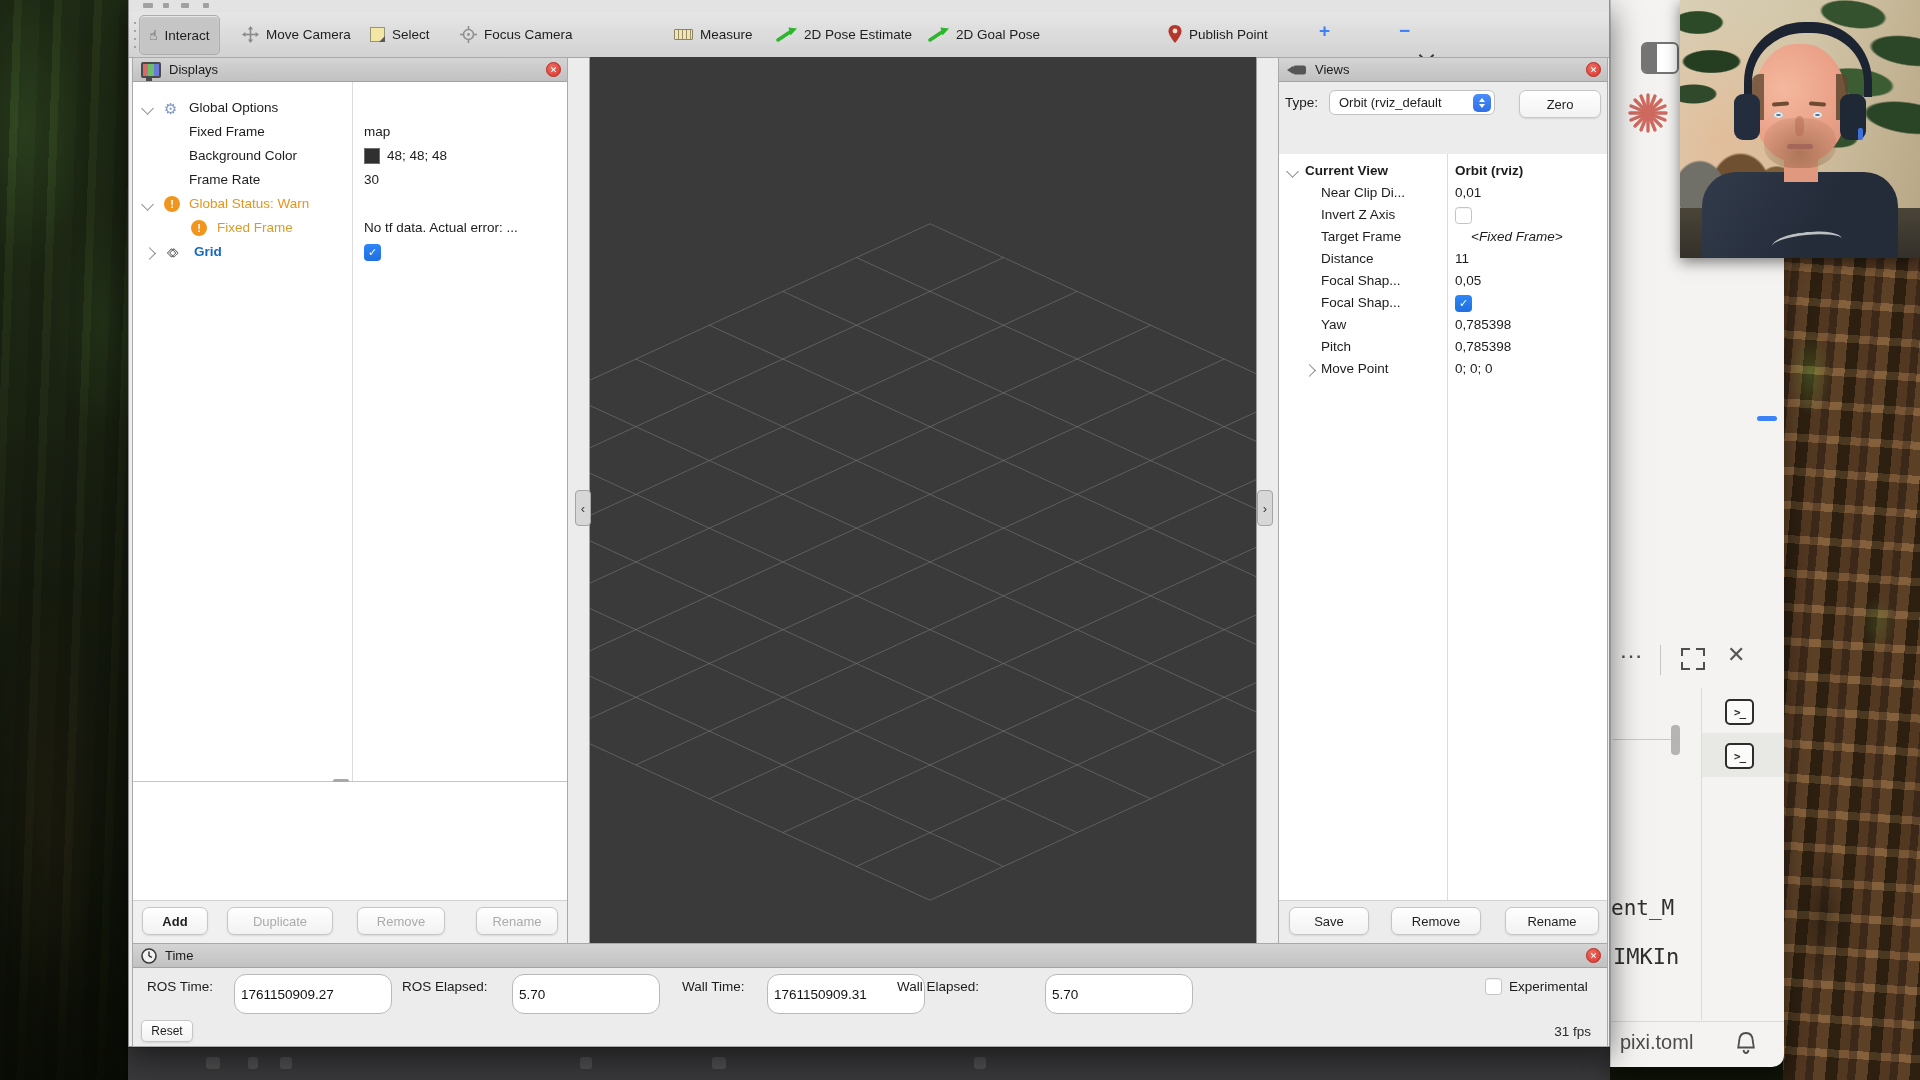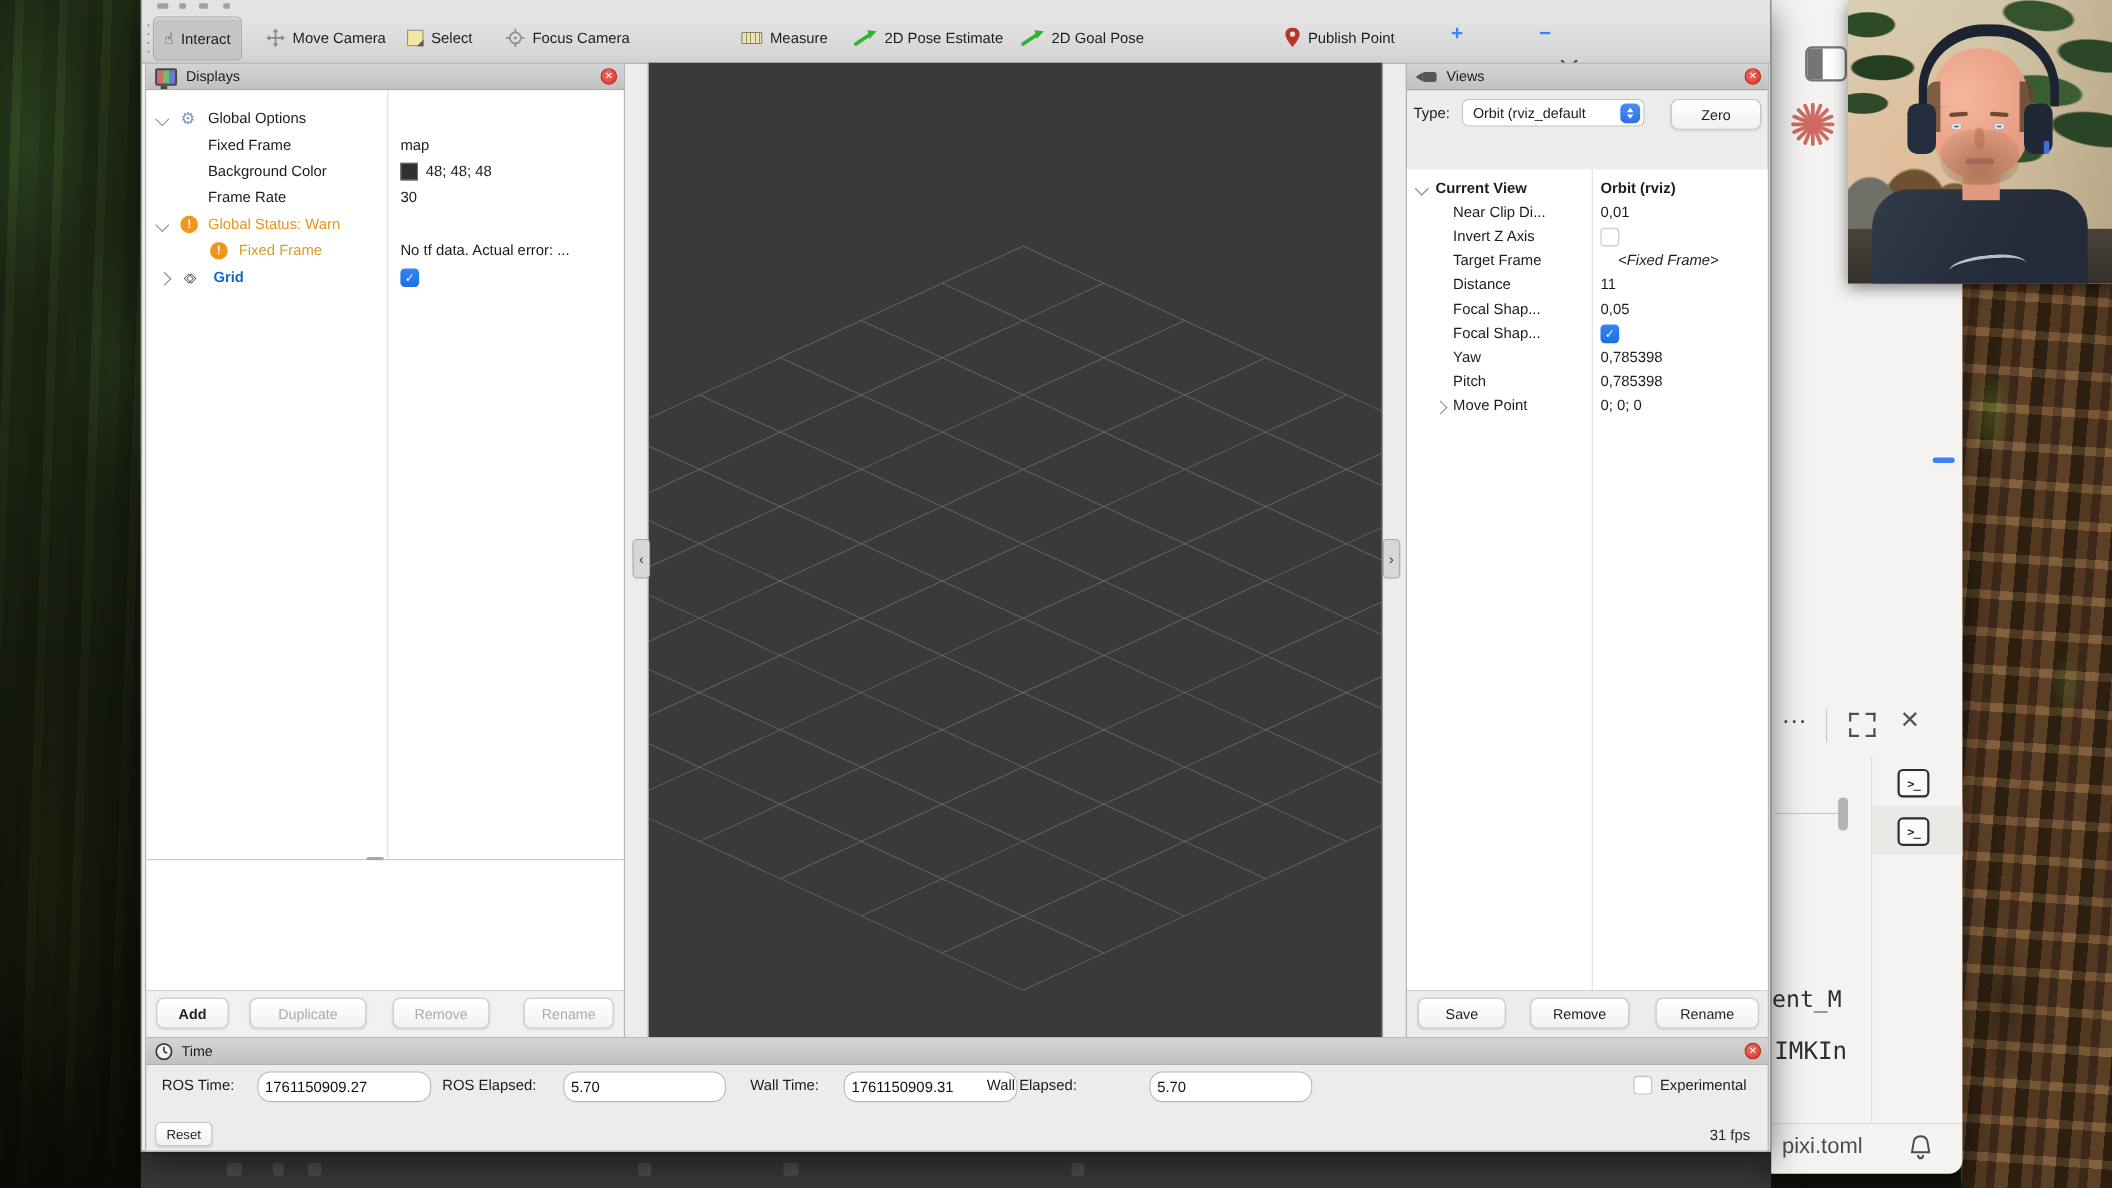--- a/index.html
+++ b/index.html
@@ -141,21 +141,21 @@
   .viewport{left:460px;top:57px;width:668px;height:886px;background:#3a3a3a;overflow:hidden;border-left:1px solid #9e9e9e;border-right:1px solid #9e9e9e;box-sizing:border-box;}
   .edge-arrow{top:490px;width:14px;height:34px;background:#d7d7d7;border:1px solid #a5a5a5;border-radius:4px;display:flex;align-items:center;justify-content:center;font-size:13px;color:#3a3a3a;z-index:5;}
   
   .dropdown{position:absolute;height:25px;background:#fff;border:1px solid #c2c2c2;border-radius:6px;display:flex;align-items:center;font-size:13px;color:#1d1d1d;padding-left:9px;box-sizing:border-box;}
   .stepper{position:absolute;right:3px;top:2.5px;width:18px;height:18px;border-radius:5px;background:linear-gradient(#4b8df8,#2f6fe8);display:flex;flex-direction:column;align-items:center;justify-content:center;gap:2px;}
   .stepper i{width:0;height:0;border-left:3.5px solid transparent;border-right:3.5px solid transparent;}
   .stepper .up{border-bottom:4px solid #fff;}
   .stepper .dn{border-top:4px solid #fff;}
   
   .time-label{position:absolute;font-size:13.5px;color:#1c1c1c;top:5px;white-space:nowrap;}
-  .time-input{position:absolute;top:0;height:28px;background:#fff;border:1px solid #b9b9b9;border-radius:12px;font-size:13.5px;color:#111;padding:0 6px;font-family:"Liberation Sans",sans-serif;box-sizing:border-box;}
+  .time-input{position:absolute;top:0;height:40px;background:#fff;border:1px solid #b9b9b9;border-radius:12px;font-size:13.5px;color:#111;padding:0 6px;font-family:"Liberation Sans",sans-serif;box-sizing:border-box;}
   .fps{position:absolute;font-size:13.5px;color:#2a2a2a;}
   .svg-ic{display:block;}
 </style>
 </head>
 <body>
 
 <div class="abs wall-left"></div>
 <div class="abs wall-right"></div>
 <div class="abs bottom-strip">
   <span class="hint" style="left:78px;width:14px;"></span>

